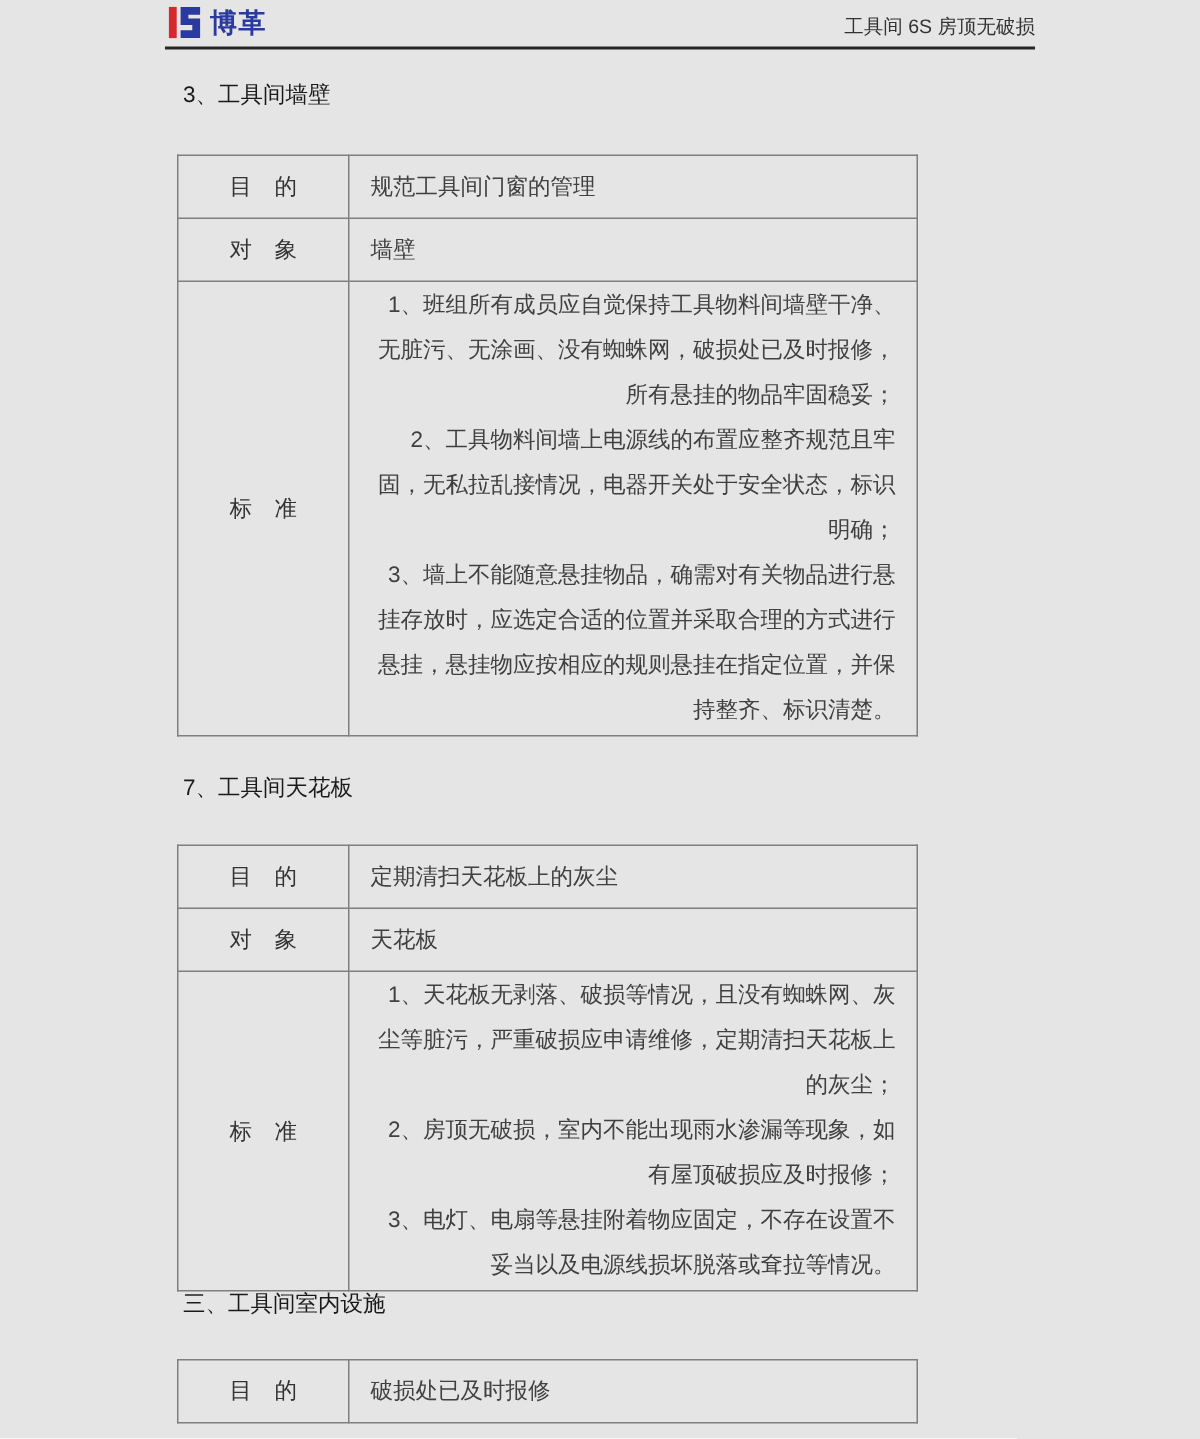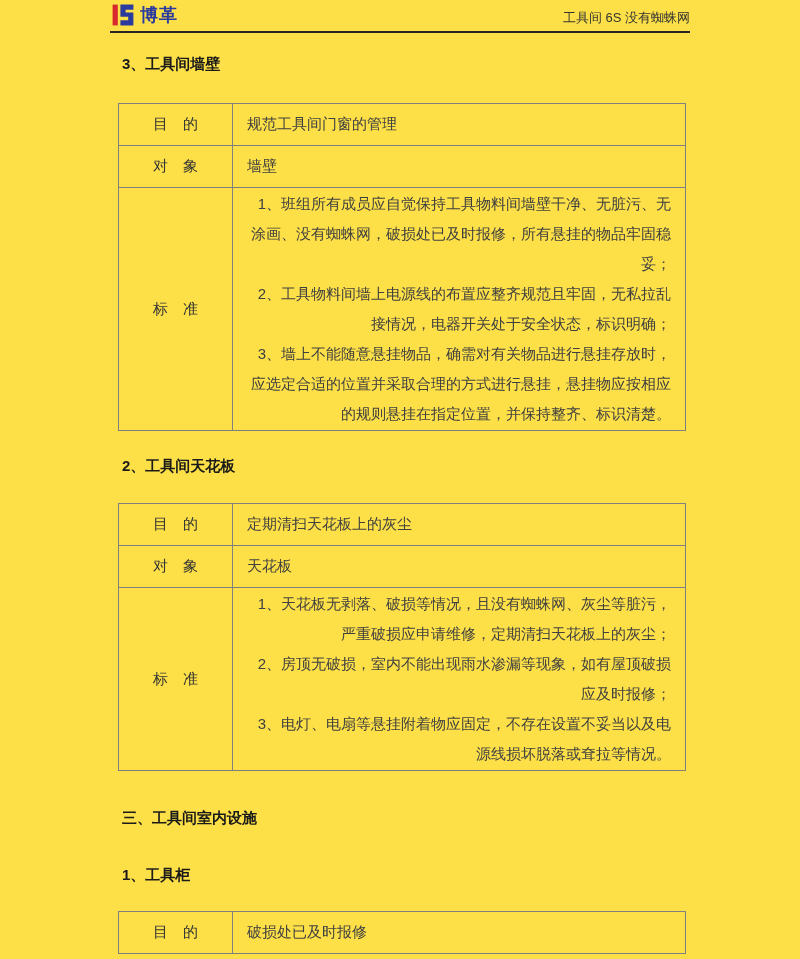--- a/index.html
+++ b/index.html
@@ -3,48 +3,48 @@
 <meta charset="utf-8">
 <style>
   * { margin: 0; padding: 0; box-sizing: border-box; }
   html, body { background: #ffffff; }
   body {
     width: 800px; height: 959px;
     font-family: "Liberation Sans", "DejaVu Sans", sans-serif;
     overflow: hidden;
     color: #404040;
   }
-  .page { position: relative; width: 800px; height: 959px; background: #fde047; }
+  .page { position: relative; width: 800px; height: 959px; background: #e5e5e5; }
   .content { margin-left: 110px; width: 580px; }
 
   
   .header {
     display: flex; justify-content: space-between; align-items: flex-end;
     height: 33px;
     border-bottom: 2px solid #262626;
   }
   .logo { display: flex; align-items: center; gap: 4px; padding-bottom: 3px; }
   .logo svg { display: block; }
   .logo-text { font-size: 18px; font-weight: bold; letter-spacing: 1px; }
   .doc-title { font-size: 13px; color: #333333; padding-bottom: 4px; }
 
   
   .sec {
-    font-size: 15px; font-weight: bold; color: #1a1a1a;
+    font-size: 15px; font-weight: normal; color: #1a1a1a;
     line-height: 17px; margin-left: 12px; margin-bottom: 0;
   }
   .sec-wall    { margin-top: 22px; }
   .sec-ceiling { margin-top: 26px; }
-  .sec-indoor  { margin-top: 38px; }
+  .sec-indoor  { }
   .sec-cabinet { margin-top: 40px; }
 
   
   table.spec {
     border-collapse: collapse;
-    margin-left: 8px; width: 568px;
+    margin-left: 8px; width: 494px;
     table-layout: fixed;
   }
   .t-wall    { margin-top: 31px; }
   .t-ceiling { margin-top: 29px; }
   .t-cabinet { margin-top: 28px; }
   table.spec td {
     border: 1px solid #7f7f7f;
     font-size: 15px;
     vertical-align: middle;
   }
@@ -69,21 +69,21 @@
   <div class="content">
 
     <div class="header">
       <div class="logo">
         <svg width="26" height="26" viewBox="0 0 30 30">
           <path d="M3 3 H9 V27 H3 Z" fill="#D7282F"></path>
           <path d="M12 3 L27 3 L27 9 L18 9 L18 12 L27 12 L27 27 L12 27 L12 21 L21 21 L21 17 L12 17 Z" fill="#2B3A9E"></path>
         </svg>
         <span class="logo-text" style="color:#2B3A9E">博革</span>
       </div>
-      <div class="doc-title">工具间 6S 没有蜘蛛网</div>
+      <div class="doc-title">工具间 6S 房顶无破损</div>
     </div>
 
     <div class="sec sec-wall">3、工具间墙壁</div>
 
     <table class="spec t-wall">
       <tbody>
           <tr class="single">
         <td class="lbl">目　的</td>
         <td class="val">规范工具间门窗的管理</td>
       </tr>
@@ -93,21 +93,21 @@
       </tr>
       <tr>
         <td class="lbl">标　准</td>
         <td class="val multi">1、班组所有成员应自觉保持工具物料间墙壁干净、无脏污、无涂画、没有蜘蛛网，破损处已及时报修，所有悬挂的物品牢固稳妥；
 2、工具物料间墙上电源线的布置应整齐规范且牢固，无私拉乱接情况，电器开关处于安全状态，标识明确；
 3、墙上不能随意悬挂物品，确需对有关物品进行悬挂存放时，应选定合适的位置并采取合理的方式进行悬挂，悬挂物应按相应的规则悬挂在指定位置，并保持整齐、标识清楚。</td>
       </tr>
     </tbody>
       </table>
 
-    <div class="sec sec-ceiling">2、工具间天花板</div>
+    <div class="sec sec-ceiling">7、工具间天花板</div>
 
     <table class="spec t-ceiling">
       <tbody>
           <tr class="single">
         <td class="lbl">目　的</td>
         <td class="val">定期清扫天花板上的灰尘</td>
       </tr>
       <tr class="single">
         <td class="lbl">对　象</td>
         <td class="val">天花板</td>
@@ -116,21 +116,20 @@
         <td class="lbl">标　准</td>
         <td class="val multi">1、天花板无剥落、破损等情况，且没有蜘蛛网、灰尘等脏污，严重破损应申请维修，定期清扫天花板上的灰尘；
 2、房顶无破损，室内不能出现雨水渗漏等现象，如有屋顶破损应及时报修；
 3、电灯、电扇等悬挂附着物应固定，不存在设置不妥当以及电源线损坏脱落或耷拉等情况。</td>
       </tr>
     </tbody>
       </table>
 
     <div class="sec sec-indoor">三、工具间室内设施</div>
 
-    <div class="sec sec-cabinet">1、工具柜</div>
 
     <table class="spec t-cabinet">
       <tbody>
           <tr class="single">
         <td class="lbl">目　的</td>
         <td class="val">破损处已及时报修</td>
       </tr>
     </tbody>
       </table>
 

